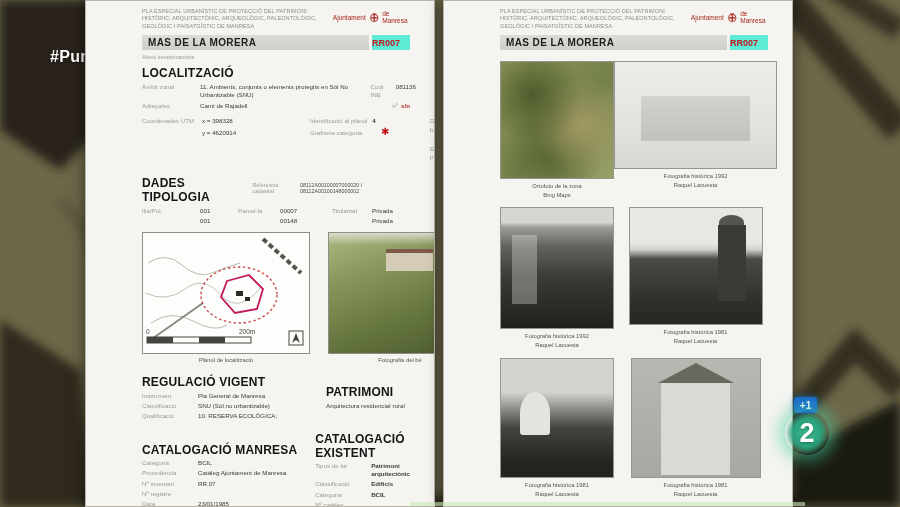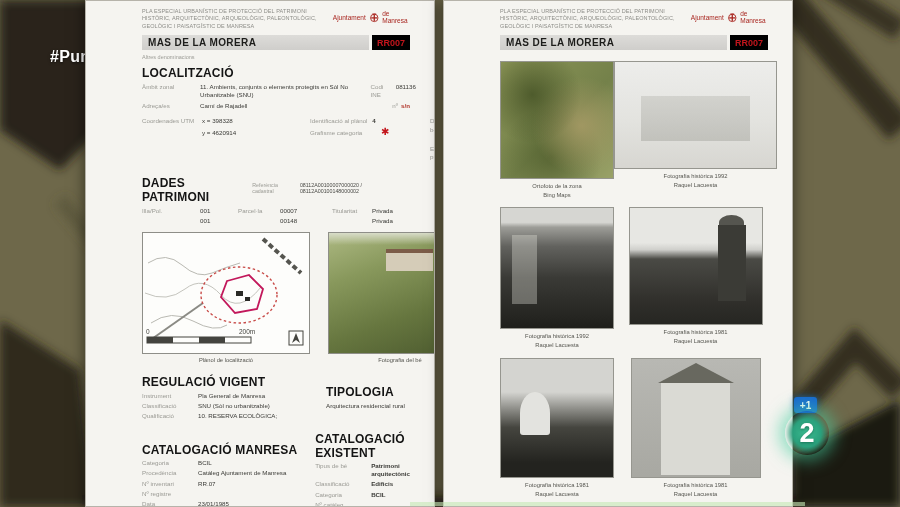--- a/index.html
+++ b/index.html
@@ -32,22 +32,22 @@
   }
   .logo{display:flex;align-items:center;gap:3px;margin-top:2px;}
   .logo span{font-size:6.5px;color:#a8251f;}
   .sheet-bar{display:flex;margin-top:5px;height:15px;}
   .sheet-title{
     flex:1;background:linear-gradient(#dddcd9,#cfcecb);
     font-weight:bold;font-size:10px;color:#1d1d1b;
     padding:2px 0 0 6px;letter-spacing:.4px;
   }
   .sheet-code{
-    width:38px;margin-left:3px;background:#000000;
-    color:#c3151c;font-weight:bold;font-size:9px;text-align:center;padding-top:3px;
+    width:38px;margin-left:3px;background:#5eead4;
+    color:#c3151c;font-weight:bold;font-size:9px;padding-top:3px;
   }
   .tiny-note{font-size:5.5px;color:#9c9c96;margin-top:4px;}
   .sec-h{font-size:12px;font-weight:bold;color:#141414;margin-top:6px;letter-spacing:.2px;}
   .row{display:flex;font-size:6.2px;margin-top:3px;line-height:1.3;}
   .lbl{color:#9a9a94;width:58px;flex-shrink:0;}
   .lbl-sm{color:#9a9a94;margin-right:3px;}
   .val{color:#3a3a36;}
   .val-red{color:#b03126;font-weight:bold;}
   .pre{white-space:pre-line;}
   
@@ -221,21 +221,21 @@
         <div class="coord-col3">
           <span><span class="lbl-sm">Delimitació bé</span>
                 <span class="sym-line"></span></span>
           <span><span class="lbl-sm">Entorn protecció</span>
                 <span class="sym-dots">••••••</span></span>
         </div>
       </div>
     </div>
 
     <div class="cad-head">
-      <div class="sec-h" style="margin-top:0">DADES PATRIMONI</div>
+      <div class="sec-h" style="margin-top:0">DADES TIPOLOGIA</div>
       <span class="cad-ref">Referència cadastral</span>
       <span class="cad-refval">08112A00100007000020 / 08112A00100148000002</span>
     </div>
 
     <div class="cad-row">
       <span class="c1">Illa/Pol.</span>
       <span class="v1">001</span>
       <span class="c2">Parcel·la</span>
       <span class="v2">00007</span>
       <span class="c3">Titularitat</span>
@@ -291,21 +291,21 @@
         <div class="kv">
           <span class="k">Classificació</span>
           <span class="v">SNU (Sòl no urbanitzable)</span>
         </div>
         <div class="kv">
           <span class="k">Qualificació</span>
           <span class="v">10. RESERVA ECOLÒGICA;</span>
         </div>
       </div>
       <div class="col-r">
-        <div class="sec-h">TIPOLOGIA</div>
+        <div class="sec-h">PATRIMONI</div>
         <div class="kv">
           <span class="v">Arquitectura residencial rural</span>
         </div>
       </div>
     </div>
 
     <div class="twocol" style="margin-top:6px">
       <div class="col-l">
         <div class="sec-h">CATALOGACIÓ MANRESA</div>
         <div class="kv">

